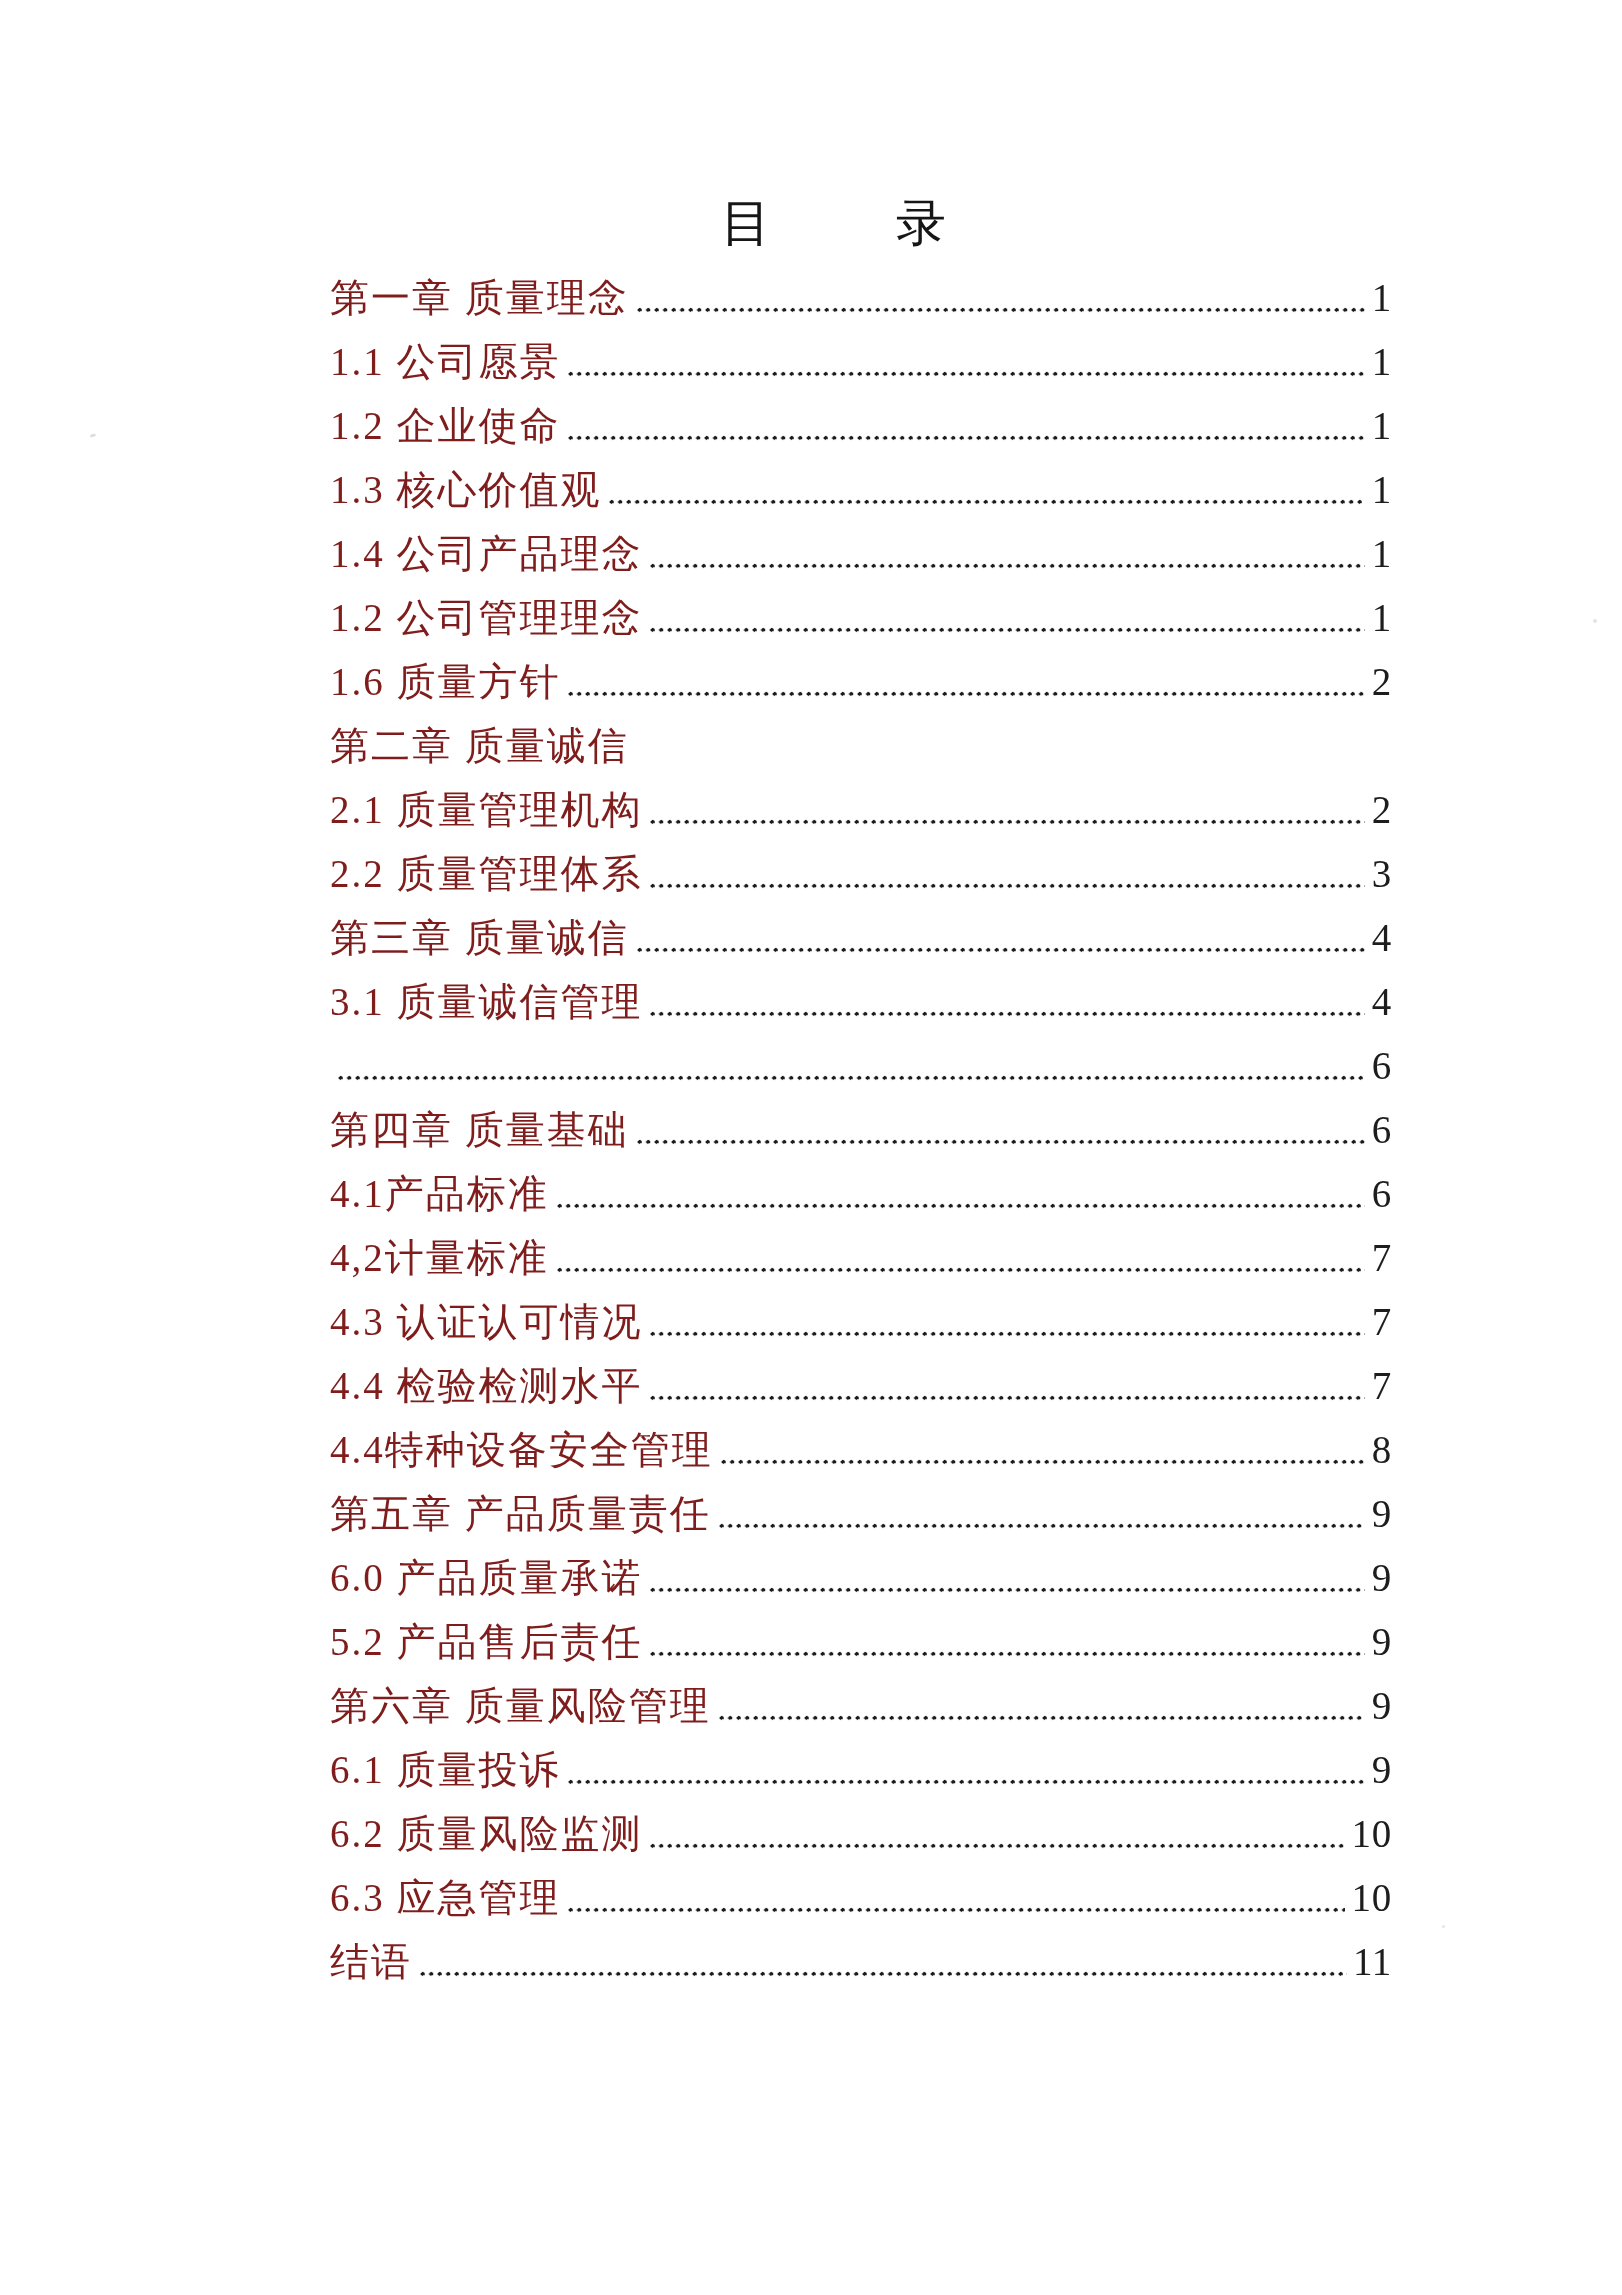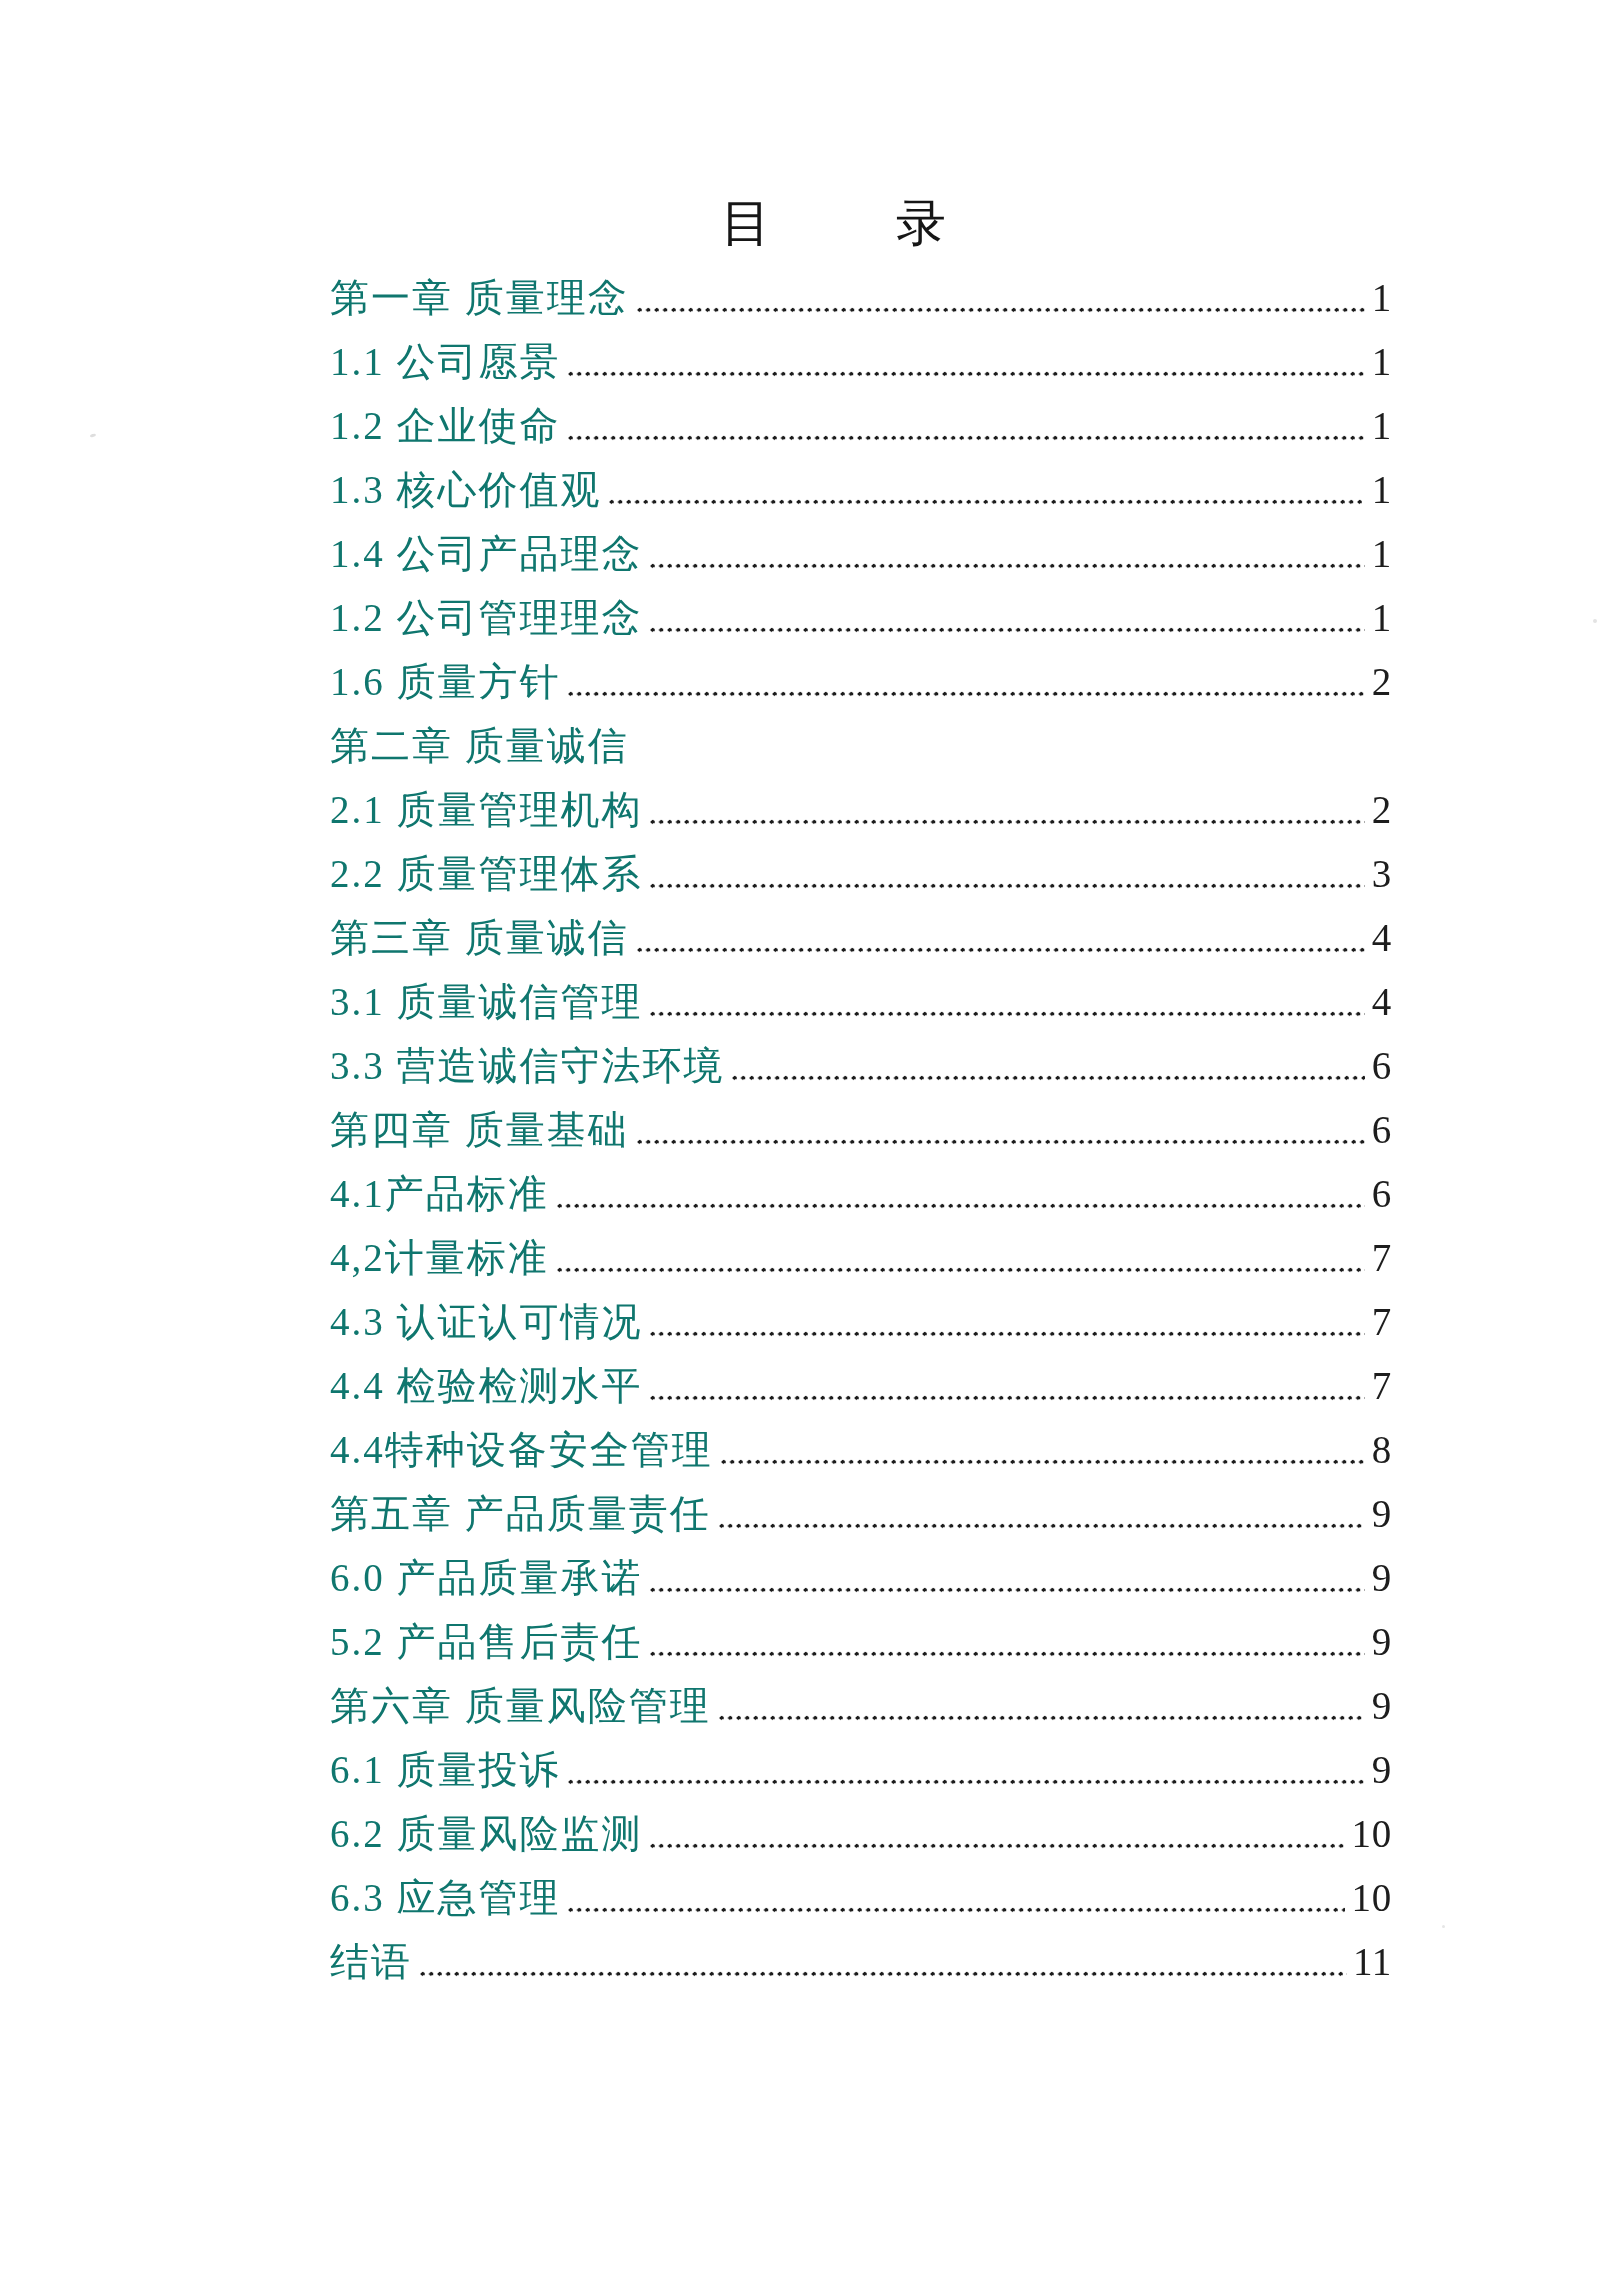--- a/index.html
+++ b/index.html
@@ -40,21 +40,21 @@
     display: flex;
     align-items: flex-end;
     height: 64px;
     box-sizing: border-box;
   }
   .toc-label {
     font-size: 39px;
     line-height: 1;
     letter-spacing: 2px;
     white-space: pre;
-    color: #0f766e;
+    color: #7f1d1d;
     flex: 0 0 auto;
   }
   .leader {
     flex: 1 1 auto;
     align-self: flex-end;
     height: 5.9px;
     margin: 0 6.5px 3.9px 7.9px;
     background-image: radial-gradient(ellipse 2.2px 1.8px at 2.6px 2.9px, #1b1b1b 96%, rgba(0,0,0,0) 100%);
     background-size: 8.5px 5.9px;
     background-repeat: repeat-x;
@@ -139,21 +139,20 @@
     <span class="toc-label">第三章 质量诚信</span>
     <span class="leader"></span>
     <span class="toc-page">4</span>
   </div>
       <div class="toc-row">
     <span class="toc-label">3.1 质量诚信管理</span>
     <span class="leader"></span>
     <span class="toc-page">4</span>
   </div>
       <div class="toc-row">
-    <span class="toc-label">3.3 营造诚信守法环境</span>
     <span class="leader"></span>
     <span class="toc-page">6</span>
   </div>
       <div class="toc-row">
     <span class="toc-label">第四章 质量基础</span>
     <span class="leader"></span>
     <span class="toc-page">6</span>
   </div>
       <div class="toc-row">
     <span class="toc-label">4.1产品标准</span>

